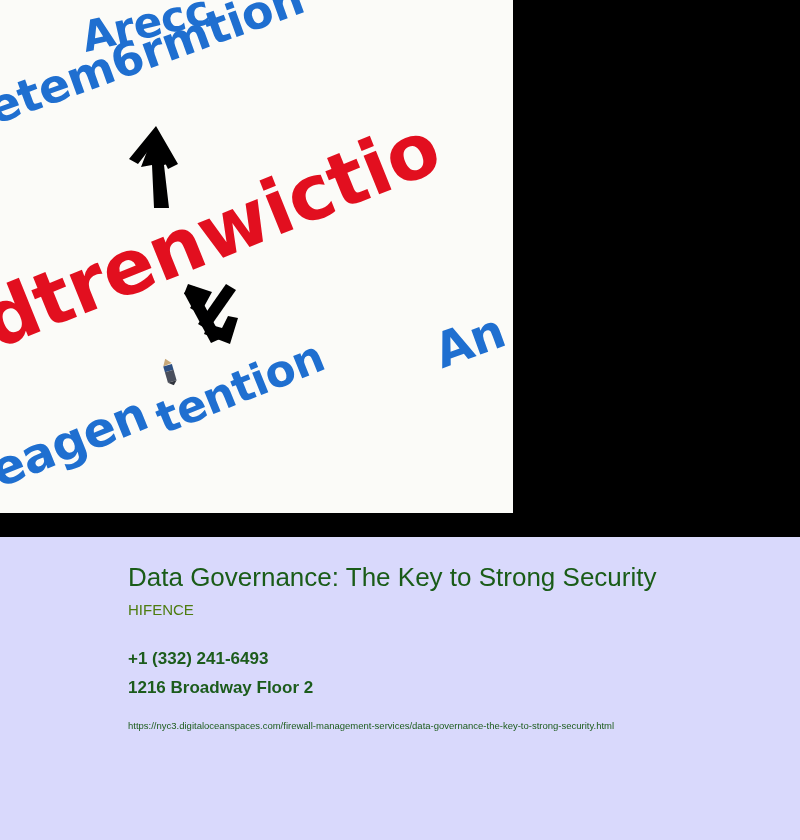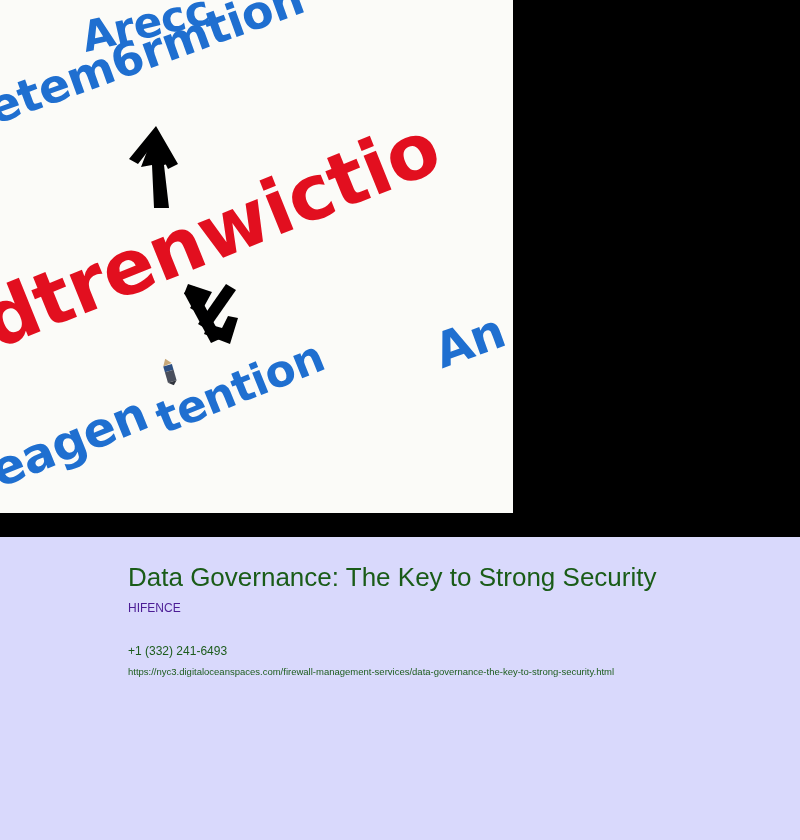--- a/index.html
+++ b/index.html
@@ -147,39 +147,40 @@
   .doc-title {
     color: #1a5c18;
     font-size: 26px;
     font-weight: normal;
     line-height: 1.12;
     margin: 0;
     max-width: 560px;
     font-family: "Liberation Sans", sans-serif;
   }
   .brand-name {
-    color: #4c1d95;
-    font-size: 12px;
+    color: #4d7c0f;
+    font-size: 15px;
     font-weight: normal;
     margin: 9px 0 4px 0;
     font-family: "Liberation Sans", sans-serif;
   }
   .contact-block {
     margin-top: 26px;
   }
   .contact-line {
     color: #1c5c1c;
-    font-size: 12px;
+    font-size: 17px;
     line-height: 1.72;
     font-family: "Liberation Sans", sans-serif;
+    font-weight: bold;
   }
   .source-url {
     color: #1c5c1c;
     font-size: 9.5px;
-    margin-top: 4px;
+    margin-top: 17px;
     word-break: break-all;
     font-family: "Liberation Sans", sans-serif;
   }
 </style>
 </head>
 <body>
 
 <div class="page">
 
   <div class="media-band">
@@ -225,19 +226,20 @@
 
   <div class="info-panel">
     <div class="info-inner">
 
       <h1 class="doc-title">Data Governance: The Key to Strong Security</h1>
 
       <div class="brand-name">HIFENCE</div>
 
       <div class="contact-block">
         <div class="contact-line">+1 (332) 241-6493</div>
+        <div class="contact-line">1216 Broadway Floor 2</div>
         <div class="source-url">https://nyc3.digitaloceanspaces.com/firewall-management-services/data-governance-the-key-to-strong-security.html</div>
       </div>
 
     </div>
   </div>
 
 </div>
 
 </body></html>

